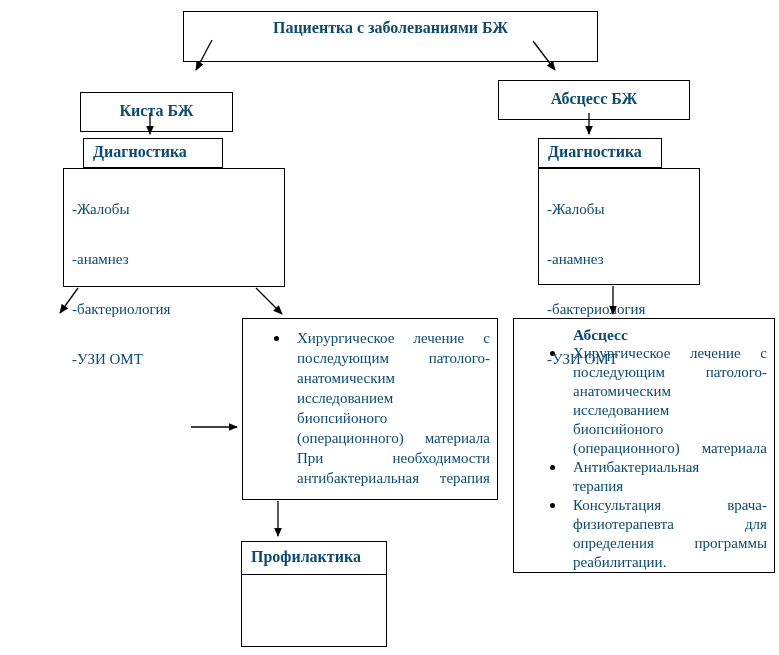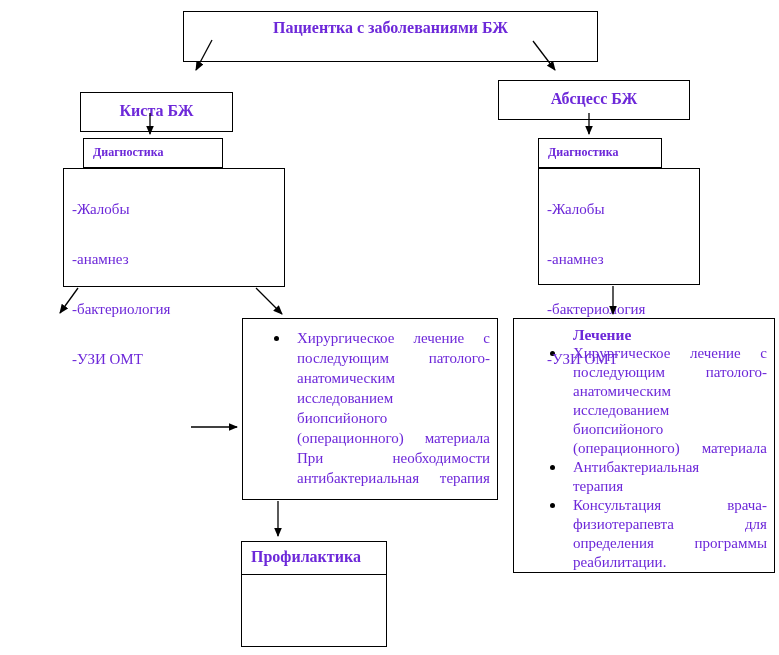--- a/index.html
+++ b/index.html
@@ -2,21 +2,21 @@
 <html><head>
 <meta charset="utf-8">
 <style>
   html, body { margin: 0; padding: 0; background: #ffffff; }
   .stage {
     position: relative;
     width: 779px;
     height: 655px;
     background: #ffffff;
     font-family: "Liberation Serif", "DejaVu Serif", serif;
-    color: #6d28d9;
+    color: #0c4a6e;
     overflow: hidden;
     text-decoration: underline;
   }
   .box {
     position: absolute;
     box-sizing: border-box;
     border: 1.5px solid #000000;
     background: #ffffff;
     font-size: 15px;
     line-height: 20px;
@@ -24,21 +24,21 @@
 
   .root-box { left: 183px; top: 11px; width: 415px; height: 51px;
               font-size: 16px; font-weight: bold; padding-top: 6px; text-align: center; }
 
   .branch-box { height: 40px; line-height: 36px; text-align: center;
                 font-size: 16px; font-weight: bold; }
   .branch-left  { left: 80px;  top: 73px; width: 153px; margin-top: 19px; }
   .branch-right { left: 498px; top: 80px; width: 192px; }
 
   .diag-label { height: 30px; line-height: 26px; padding-left: 9px;
-                font-size: 12px; font-weight: bold; z-index: 3; }
+                font-size: 16px; font-weight: bold; z-index: 3; }
   .diag-label-left  { left: 83px;  top: 138px; width: 140px; }
   .diag-label-right { left: 538px; top: 138px; width: 124px; }
 
   .diag-list { padding: 5px 8px 0 8px; z-index: 2; }
   .diag-list-left  { left: 63px;  top: 168px; width: 222px; height: 119px; }
   .diag-list-right { left: 538px; top: 168px; width: 162px; height: 117px; }
   .ditem { height: 29px; line-height: 29px; white-space: nowrap; margin-top: 21px; }
 
   .note-box { left: 11px; top: 318px; width: 179px; height: 244px;
               padding: 6px 6px 0 9px; white-space: pre-line; }
@@ -101,21 +101,21 @@
 анатомическим
 исследованием
 биопсийоного
 (операционного) материала</div>
       <div class="jtext">При необходимости
 антибактериальная терапия</div>
     </div>
   </div>
 
   <div class="box lech-box">
-    <div class="lech-head">Лечение</div>
+    <div class="lech-head">Абсцесс</div>
     <div class="li-wrap">
       <span class="dot"></span>
       <div class="jtext">Хирургическое лечение с
 последующим патолого-
 анатомическим
 исследованием
 биопсийоного
 (операционного) материала</div>
     </div>
     <div class="li-wrap">

